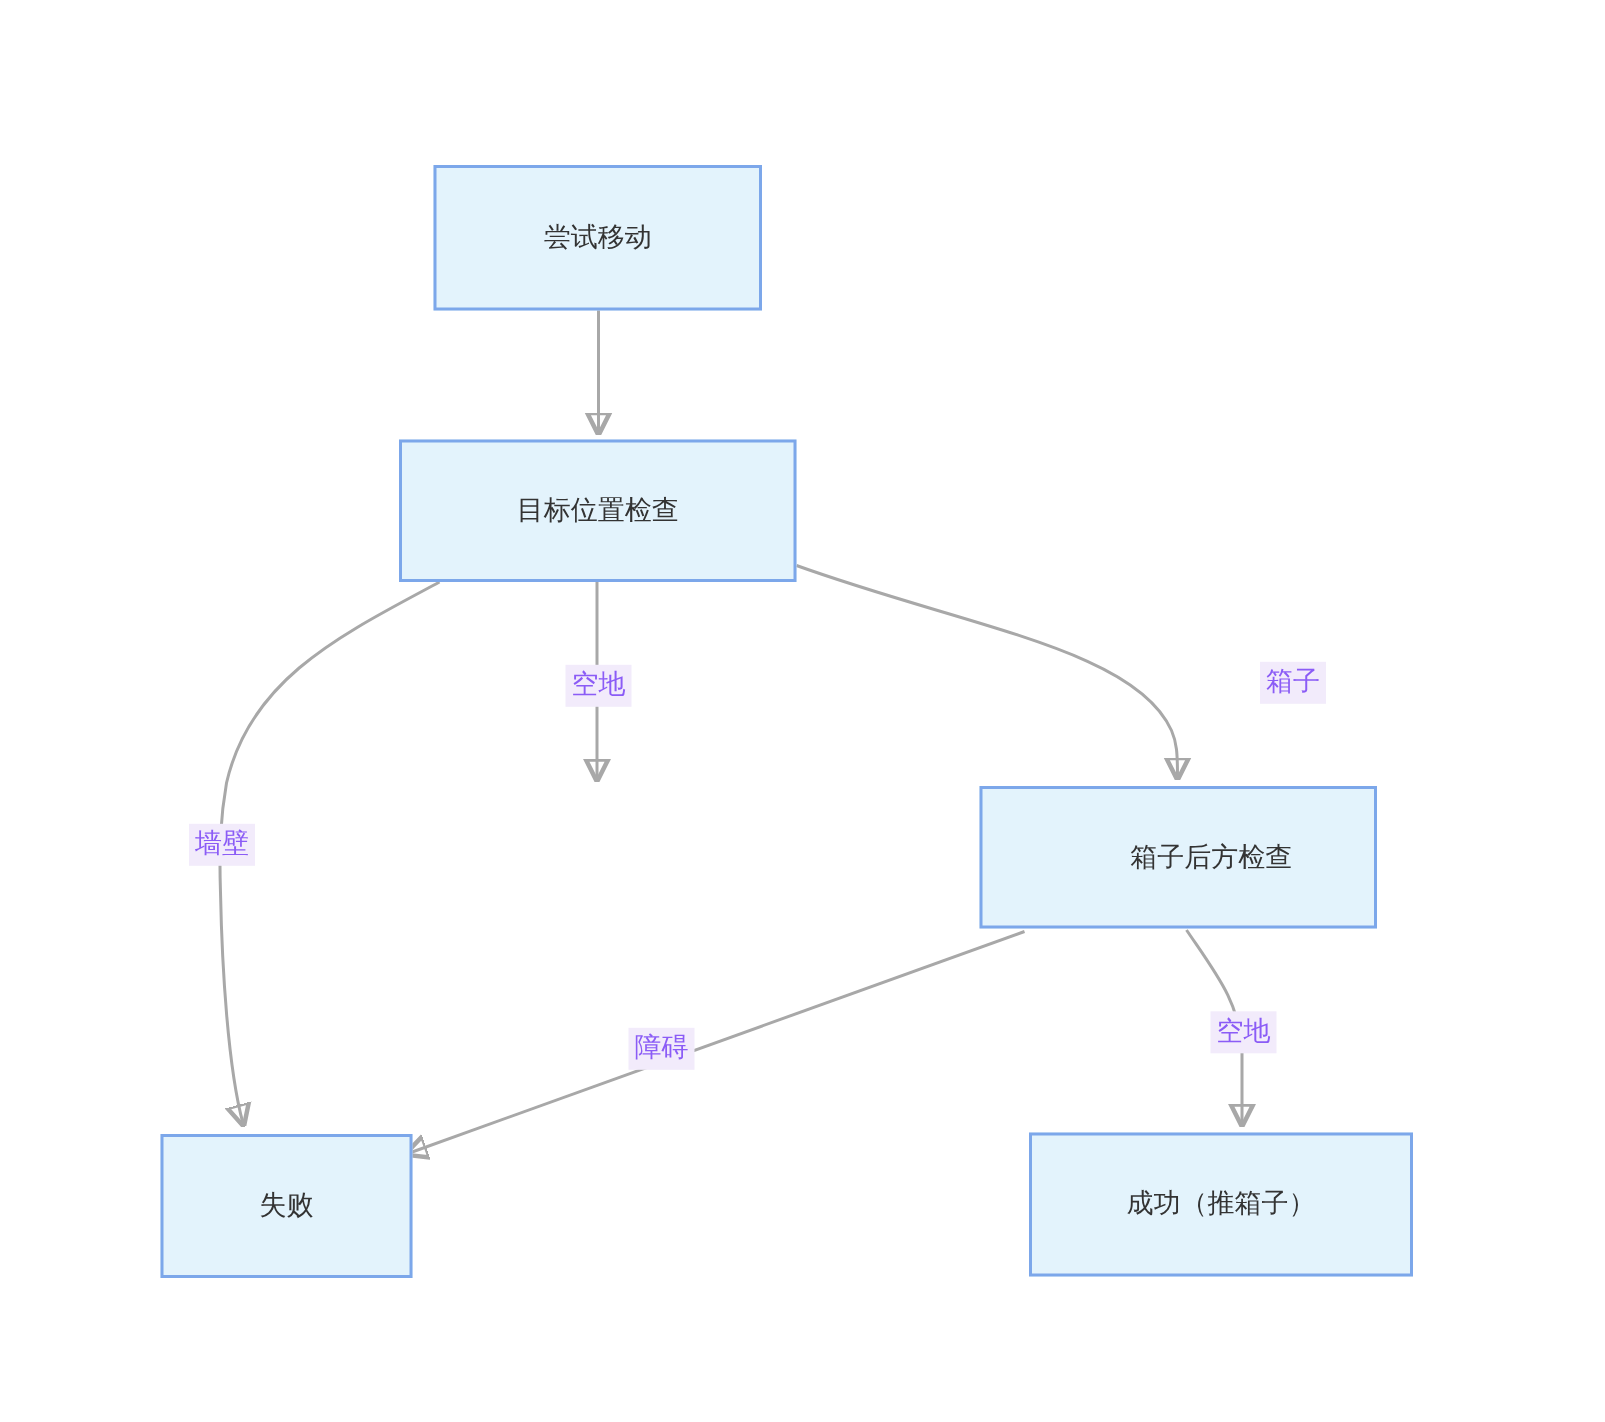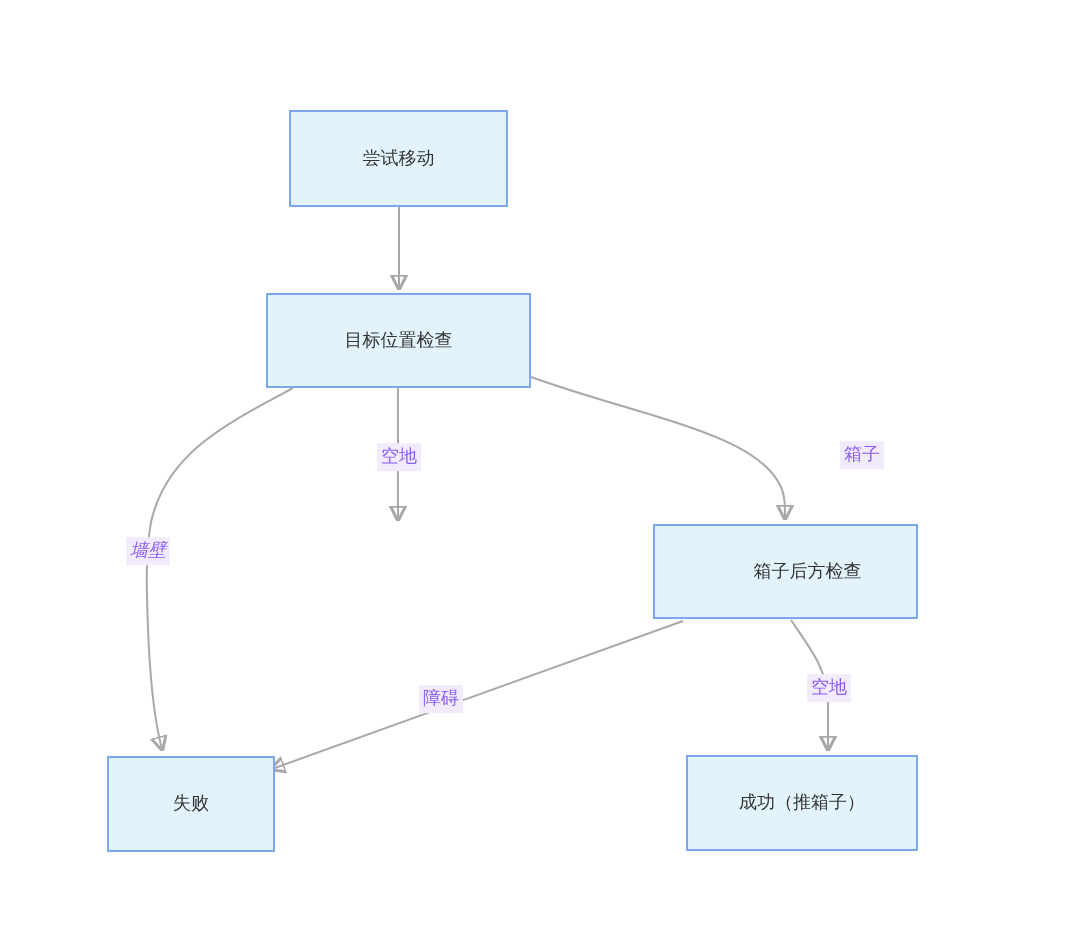--- a/index.html
+++ b/index.html
@@ -49,25 +49,25 @@
     padding: 3px 4px;
     white-space: nowrap;
     line-height: 1.2;
   }
   
   .n-try      { left: 289px; top:  110px; width: 219px; height: 97px; }
   .n-target   { left: 266px; top: 293px; width: 265px; height: 95px; align-items: center; }
   .n-succmove { left: 243px; top: 524px; width: 312px; height: 95px; }
   .n-boxcheck { left: 653px; top: 524px; width: 265px; height: 95px; padding-left: 44px; }
   .n-fail     { left:  107px; top: 756px; width: 168px; height: 96px; }
-  .n-succpush { left: 686px; top: 755px; width: 232px; height: 96px; }
+  .n-succpush { left: 686px; top: 755px; width: 256px; height: 96px; }
   
   .l-kongdi-left  { left: 399px; top: 457px; }
   .l-xiangzi      { left: 818px; top: 455px; margin-left: 44px; }
-  .l-qiangbi      { left: 148px; top: 551px; font-style: italic; }
+  .l-qiangbi      { left: 148px; top: 563px; }
   .l-zhangai      { left: 441px; top: 699px; }
   .l-kongdi-right { left: 829px; top: 688px; }
 </style>
 </head>
 <body>
 
 <div class="canvas">
 
   <svg class="edges" viewBox="0 0 1070 948" xmlns="http://www.w3.org/2000/svg">
     <defs>

